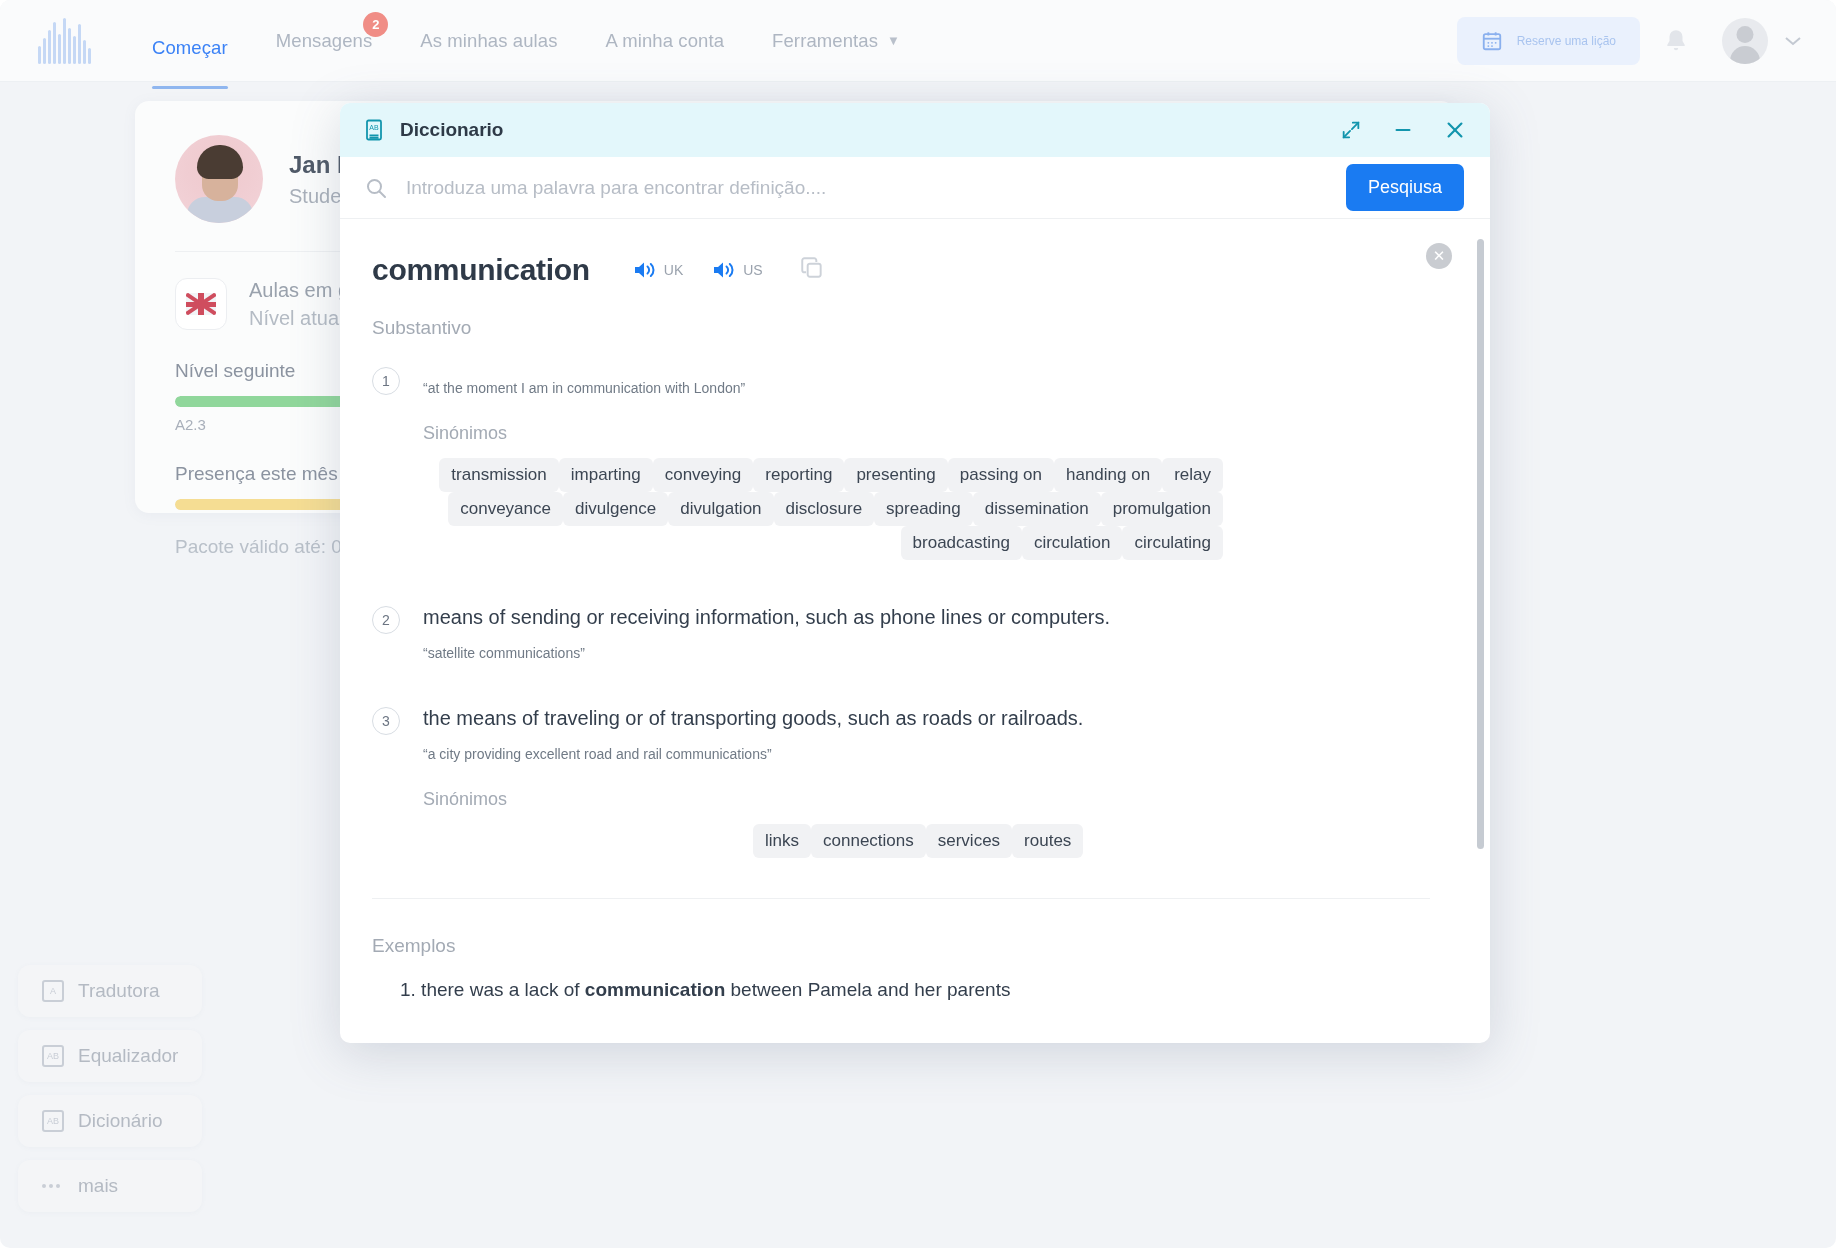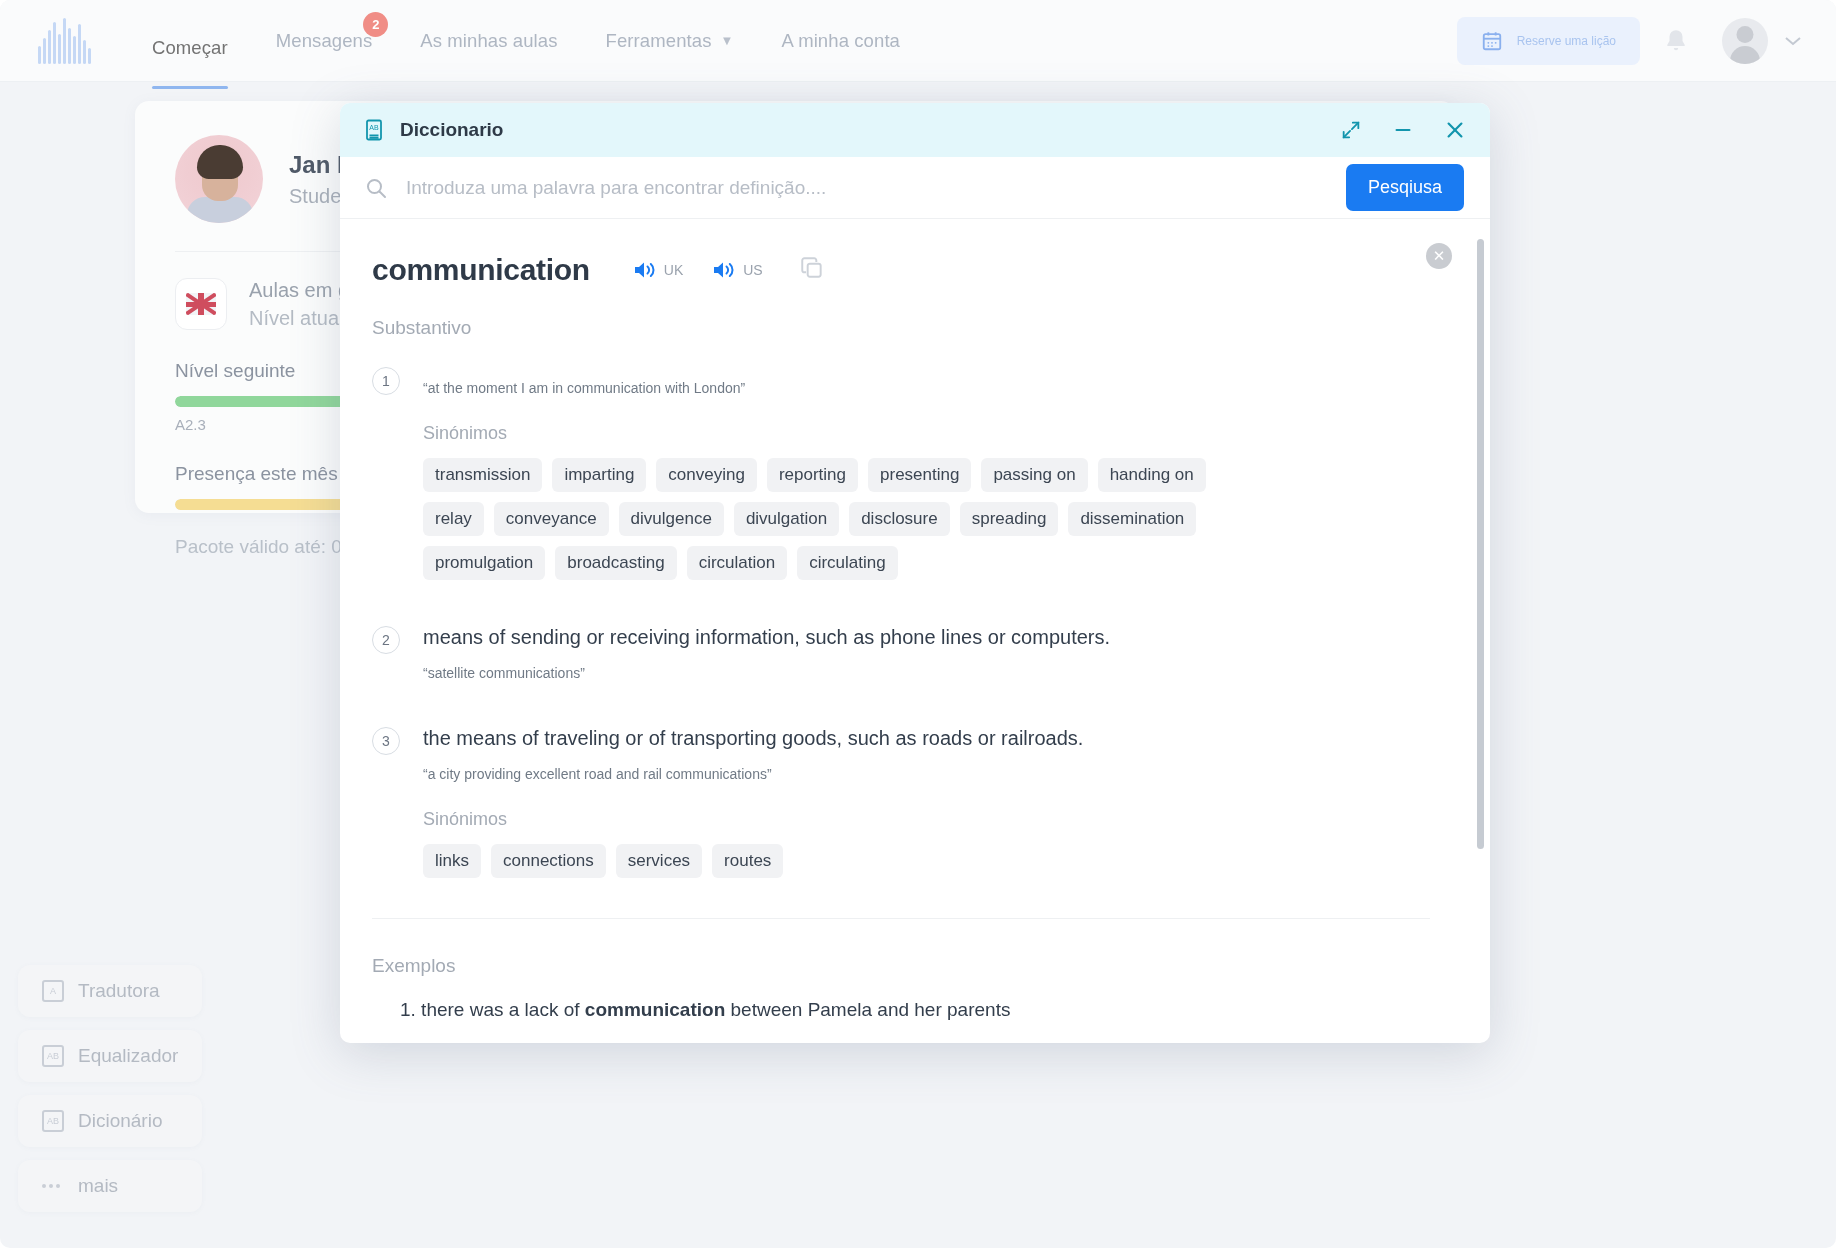--- a/index.html
+++ b/index.html
@@ -36,21 +36,21 @@
     display: flex; align-items: center; margin-left: 36px; height: 82px;
   }
   .nav-item {
     position: relative;
     padding: 0 24px; height: 82px;
     display: flex; align-items: center;
     font-size: 18.5px; color: #aeb6c2;
     letter-spacing: .1px;
     cursor: pointer;
   }
-  .nav-item.active { color: #737373; margin-top: 14px; }
+  .nav-item.active { color: #3b82f6; margin-top: 14px; }
   .nav-item.active::after {
     content: ""; position: absolute; left: 24px; right: 24px; bottom: 0;
     height: 3px; background: #8fb6ef; border-radius: 2px;
   }
   .badge {
     position: absolute; top: 12px; right: 8px;
     background: #f08d86; color: #fff;
     font-size: 13px; font-weight: bold;
     width: 25px; height: 25px; border-radius: 50%;
     display: flex; align-items: center; justify-content: center;
@@ -214,21 +214,21 @@
   .def { display: flex; margin-top: 26px; }
   .num {
     flex: 0 0 auto; width: 28px; height: 28px; border-radius: 50%;
     border: 1px solid #d8dde3; color: #6b7482; font-size: 14px;
     display: flex; align-items: center; justify-content: center; margin-top: 2px;
   }
   .def-body { margin-left: 23px; }
   .def-text { font-size: 20px; color: #333e4c; line-height: 1.3; }
   .def-quote { font-size: 14px; color: #707a86; margin-top: 15px; }
   .syn-label { font-size: 18px; color: #a3aab4; margin-top: 27px; }
-  .chips { display: flex; flex-wrap: wrap; gap: 10px; margin-top: 14px; max-width: 800px; }
+  .chips { display: flex; flex-wrap: wrap; margin-top: 14px; max-width: 800px; justify-content: flex-end; }
   .chip {
     background: #f1f2f4; border-radius: 6px;
     padding: 7px 12px; font-size: 17px; color: #3c4653;
     cursor: pointer;
   }
   .hr { height: 1px; background: #eef0f2; margin: 40px 0 0 0; }
   .ex-label { font-size: 19px; color: #a3aab4; margin-top: 36px; }
   .ex-item { font-size: 19px; color: #333e4c; margin-top: 22px; margin-left: 28px; }
   .ex-item b { font-weight: bold; }
 </style>
@@ -257,25 +257,25 @@
         <span>Começar</span>
       </div>
       <div class="nav-item">
         <span>Mensagens</span>
         <span class="badge">2</span>
       </div>
       <div class="nav-item">
         <span>As minhas aulas</span>
       </div>
       <div class="nav-item">
+        <span>A minha conta</span>
+      </div>
+      <div class="nav-item">
         <span>Ferramentas</span>
         <span class="caret">▼</span>
-      </div>
-      <div class="nav-item">
-        <span>A minha conta</span>
       </div>
     </div>
 
     <div class="header-right">
       <div class="book-btn">
         <svg width="22" height="22" viewBox="0 0 24 24" fill="none" stroke="#8ab0ee" stroke-width="2">
           <rect x="3" y="4.5" width="18" height="16.5" rx="2"></rect>
             <line x1="3" y1="9.5" x2="21" y2="9.5"></line>
           <line x1="8" y1="2.5" x2="8" y2="6"></line>
             <line x1="16" y1="2.5" x2="16" y2="6"></line>

